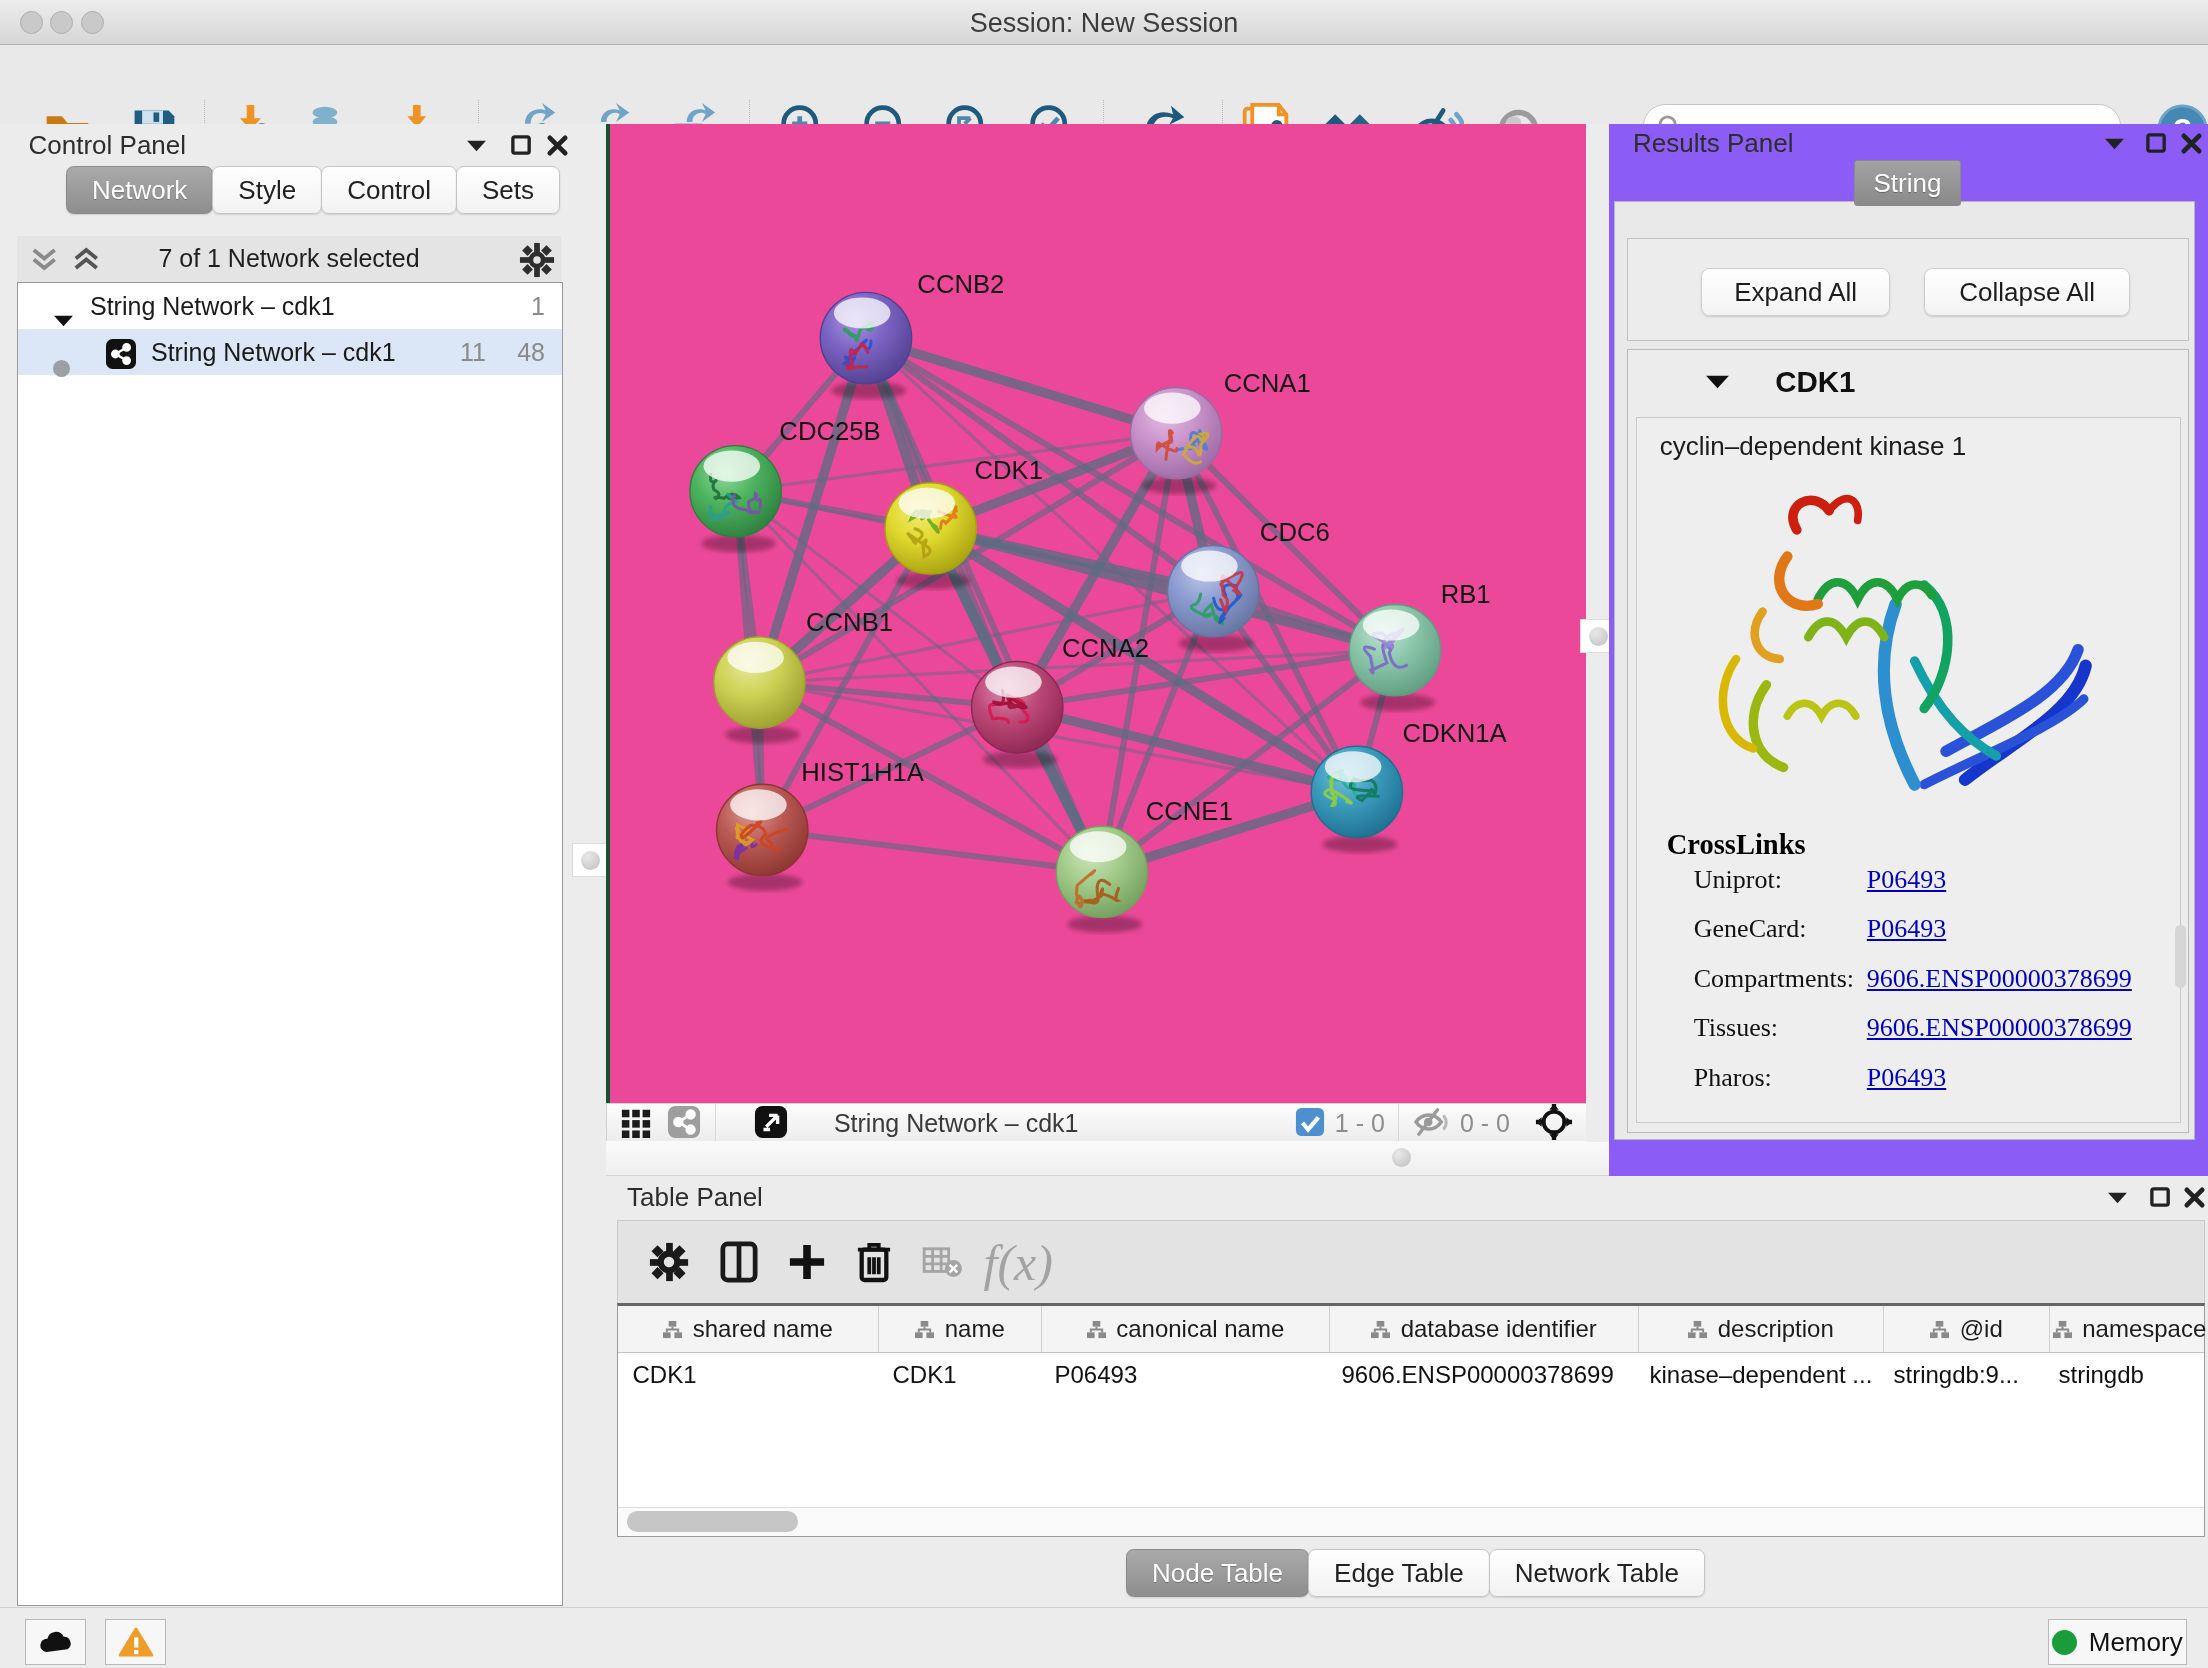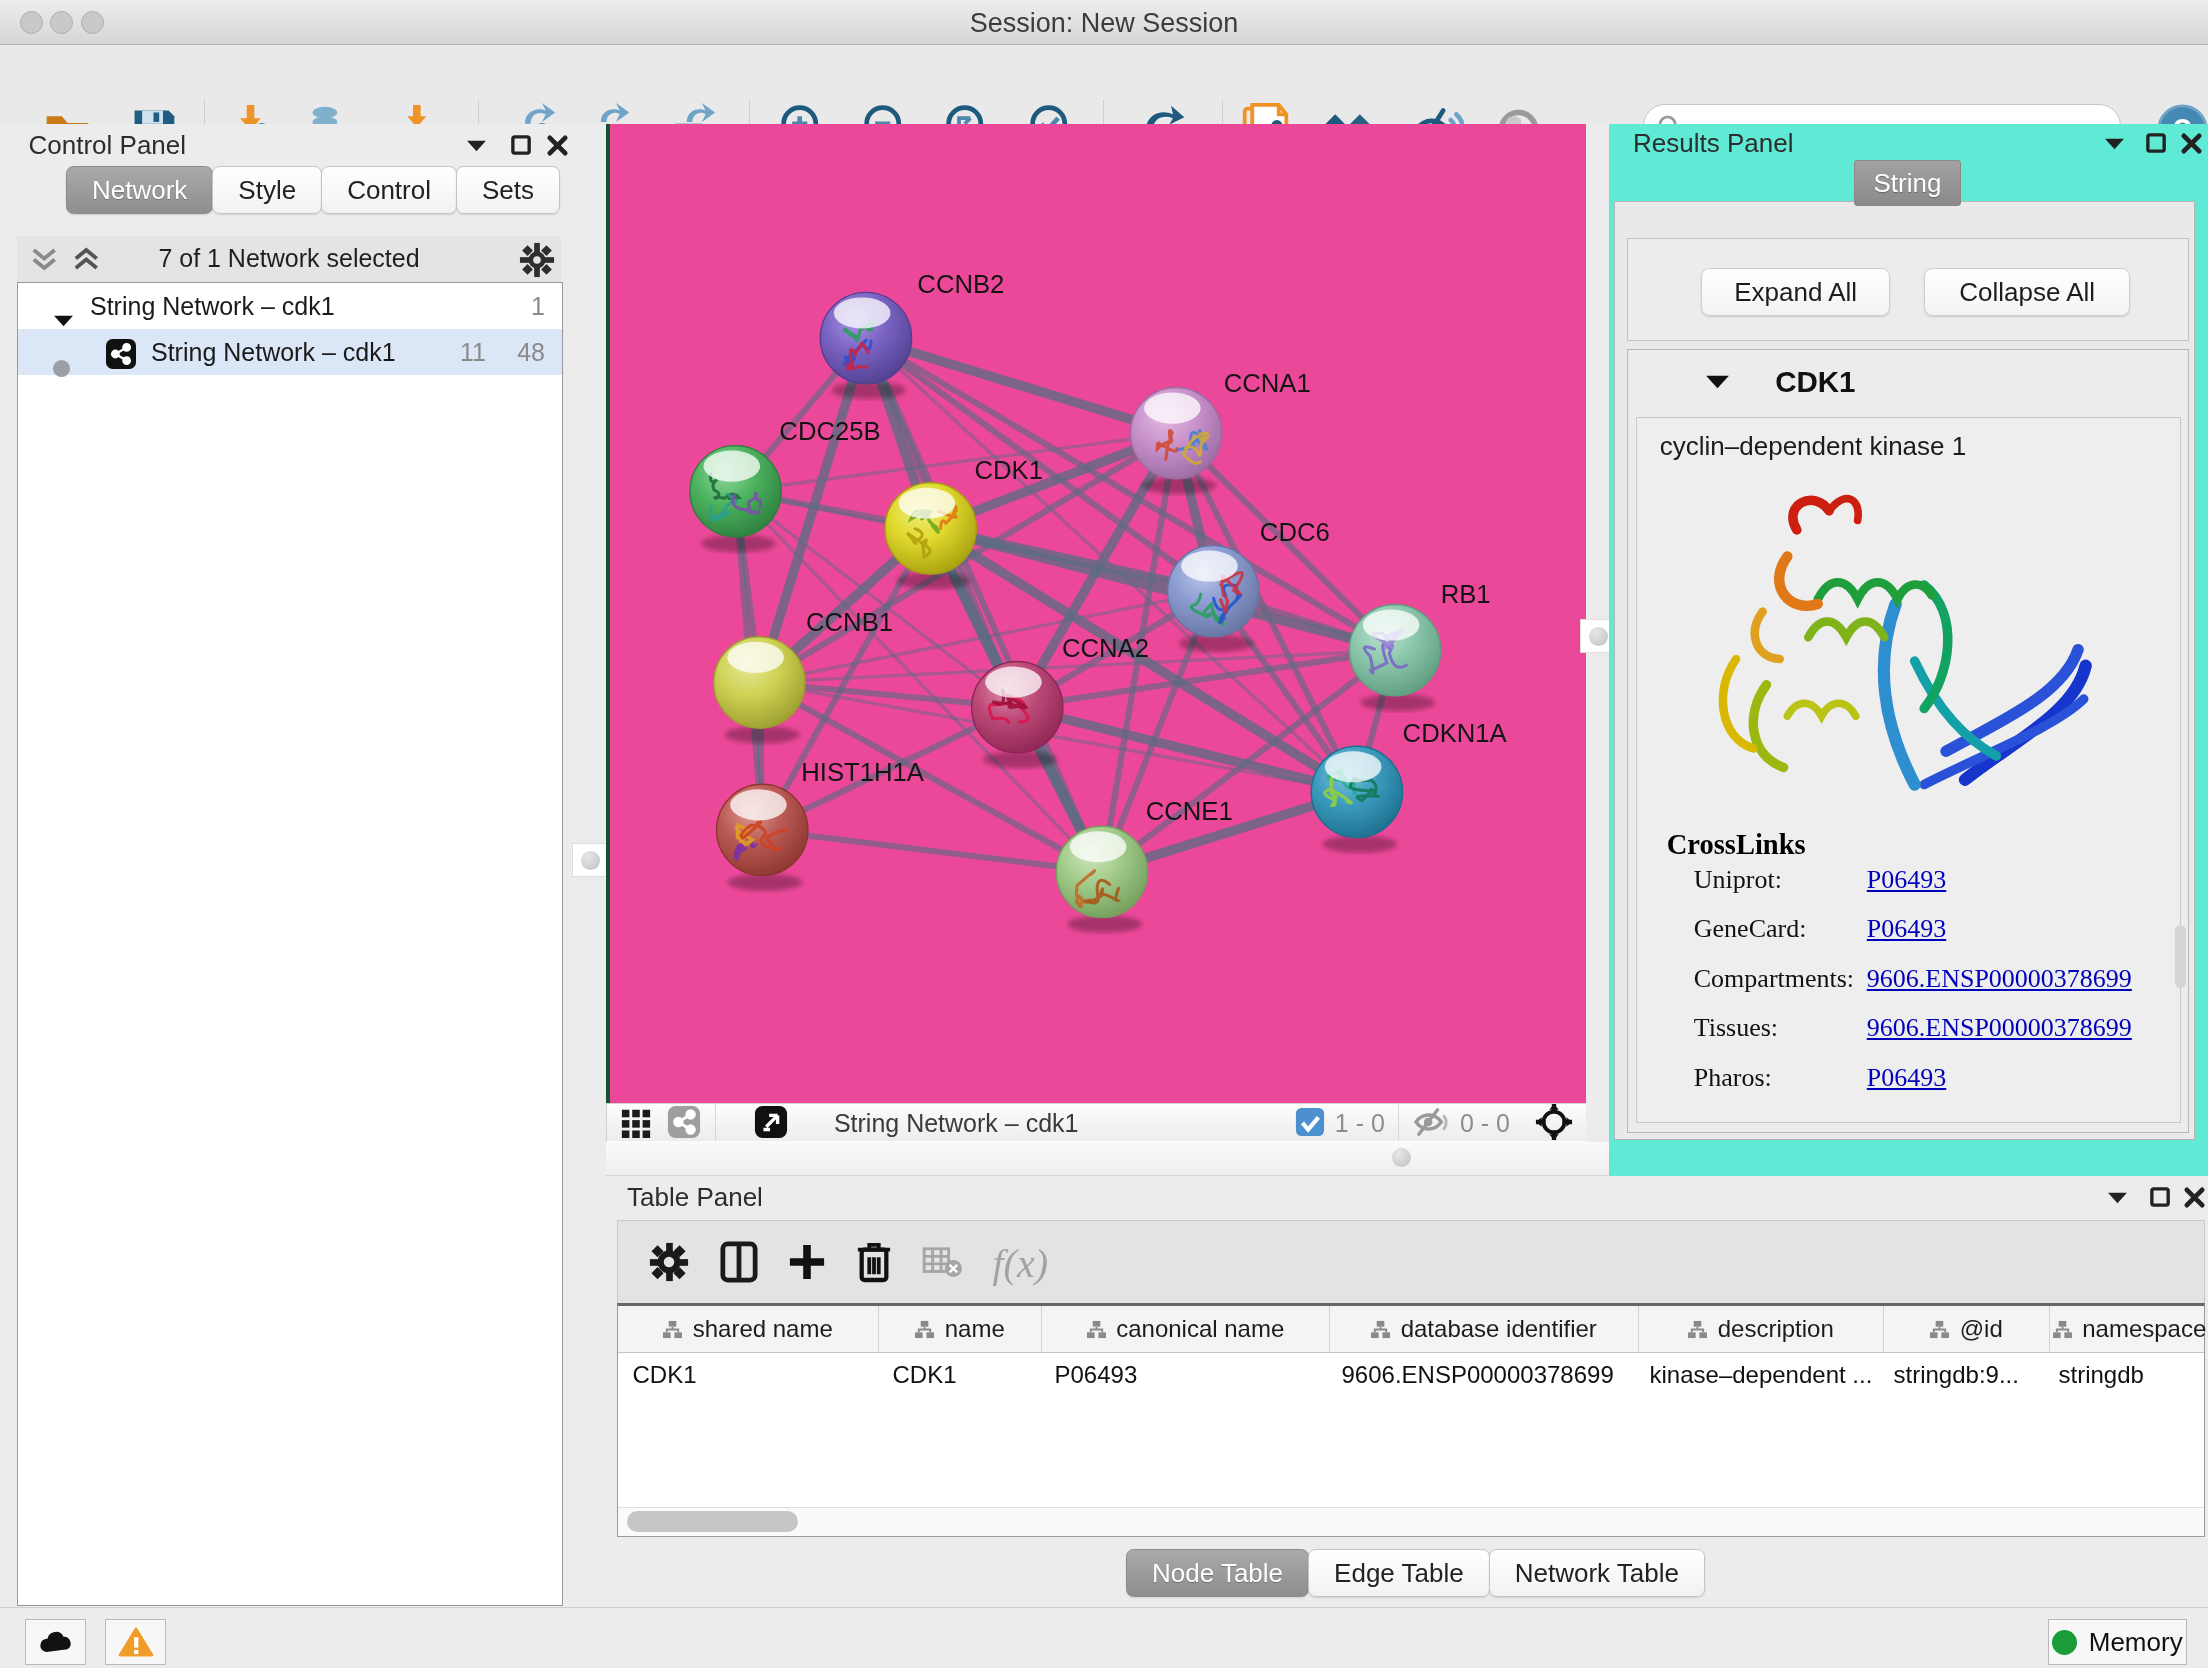--- a/index.html
+++ b/index.html
@@ -68,21 +68,21 @@
   #canvas-status .vsep{width:1px;height:38px;background:#d8d8d8;margin:0 13.3px;}
   #cs-name{font-size:25px;color:#3a3a3a;margin-left:46px;}
   .cs-num{font-size:25px;color:#8d8d8d;margin-left:9.5px;}
   
   #hsplit{left:606px;top:1141px;width:1603px;height:34px;
     background:linear-gradient(#fafafa,#efefef);border-bottom:1px solid #d5d5d5;}
   
   #vsplit-right{left:1586px;top:124px;width:23px;height:1018px;}
   #vsplit-left{left:578px;top:124px;width:27.6px;height:1484px;}
   
-  #results-panel{left:1609px;top:124px;width:599px;height:1052px;background:#5eead4;text-decoration:underline;}
+  #results-panel{left:1609px;top:124px;width:599px;height:1052px;background:#8b5cf6;text-decoration:underline;}
   #rp-box{position:absolute;left:4.8px;top:77px;width:579px;height:937px;
     background:#e9e9e9;border:1.9px solid #b5b5b5;}
   #rp-tab{position:absolute;left:245px;top:36px;width:105px;height:44px;
     background:linear-gradient(#a2a2a2,#8a8a8a);border:1px solid #8a8a8a;border-radius:3px;
     color:#fff;font-size:26px;text-align:center;line-height:44px;z-index:2;
     text-shadow:0 1px 1px rgba(0,0,0,.3);}
   #rp-buttons{position:absolute;left:12.4px;top:36px;width:560px;height:101px;
     background:#ececec;border:1px solid #c2c2c2;}
   .rp-btn{position:absolute;top:28.5px;height:46px;background:linear-gradient(#ffffff,#f3f3f3);
     border:1px solid #cfcfcf;border-radius:8.6px;font-size:26px;color:#1c1c1c;text-align:center;
@@ -99,22 +99,22 @@
     font-family:"Liberation Serif",serif;font-size:28.5px;font-weight:bold;color:#000;}
   .cl-row{position:absolute;left:57px;font-family:"Liberation Serif",serif;font-size:26px;color:#111;}
   .cl-val{position:absolute;left:173px;top:0;color:#0000bb;text-decoration:underline;}
   #rp-scroll-thumb{position:absolute;right:1.9px;top:575px;width:11.4px;height:63px;
     background:#d5d5d5;border-radius:5.7px;}
   
   #table-panel{left:606px;top:1176px;width:1603px;height:432px;background:#ececec;}
   #tp-toolbar{position:absolute;left:10.5px;top:44px;width:1586px;height:84px;
     background:#e3e3e3;border:1px solid #c9c9c9;display:flex;align-items:center;}
   #tp-toolbar .ticon{margin-left:30px;}
-  #fx-label{font-family:"Liberation Serif",serif;font-style:italic;font-size:40px;
-    color:#a3a3a3;margin-left:29px;}
+  #fx-label{font-family:"Liberation Serif",serif;font-style:italic;font-size:50px;
+    color:#a3a3a3;margin-left:20px;}
   #tp-table{position:absolute;left:10.5px;top:127px;width:1586px;height:230px;
     background:#fff;border:1.9px solid #9a9a9a;border-top:3.8px solid #666;}
   #tp-head{position:absolute;left:0;top:0;height:46px;width:100%;background:#f4f4f4;
     border-bottom:1px solid #c4c4c4;display:flex;}
   .th{position:relative;height:46px;display:flex;align-items:center;justify-content:center;
     gap:9.5px;font-size:24px;color:#1c1c1c;border-right:1px solid #d2d2d2;overflow:hidden;
     flex:none;}
   #tp-row{position:absolute;left:0;top:46px;height:46px;width:100%;display:flex;}
   .td{height:46px;line-height:46px;font-size:24px;color:#111;padding-left:15px;
     overflow:hidden;white-space:nowrap;flex:none;box-sizing:border-box;}

